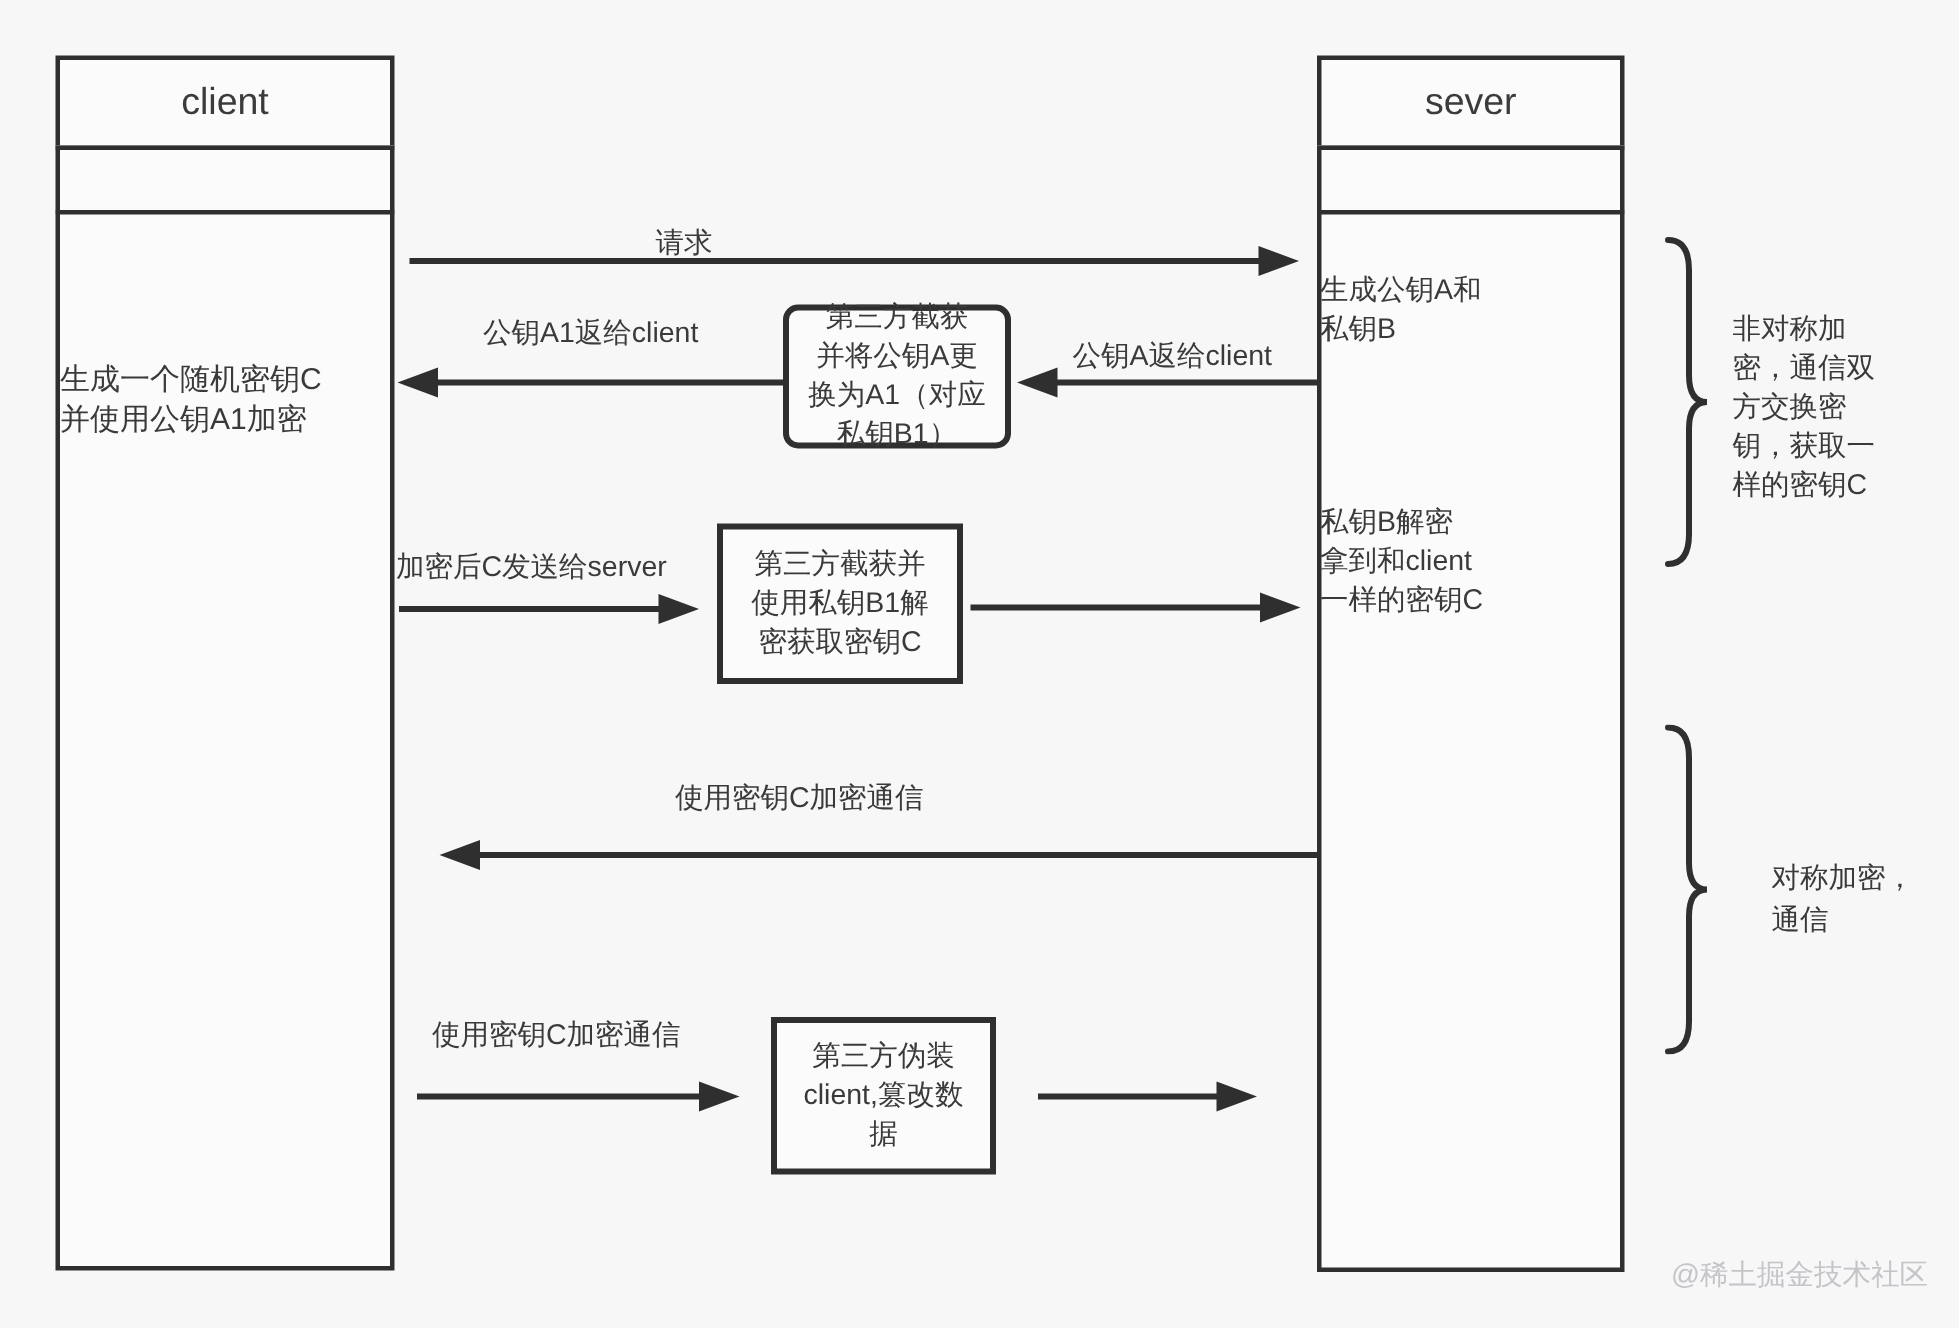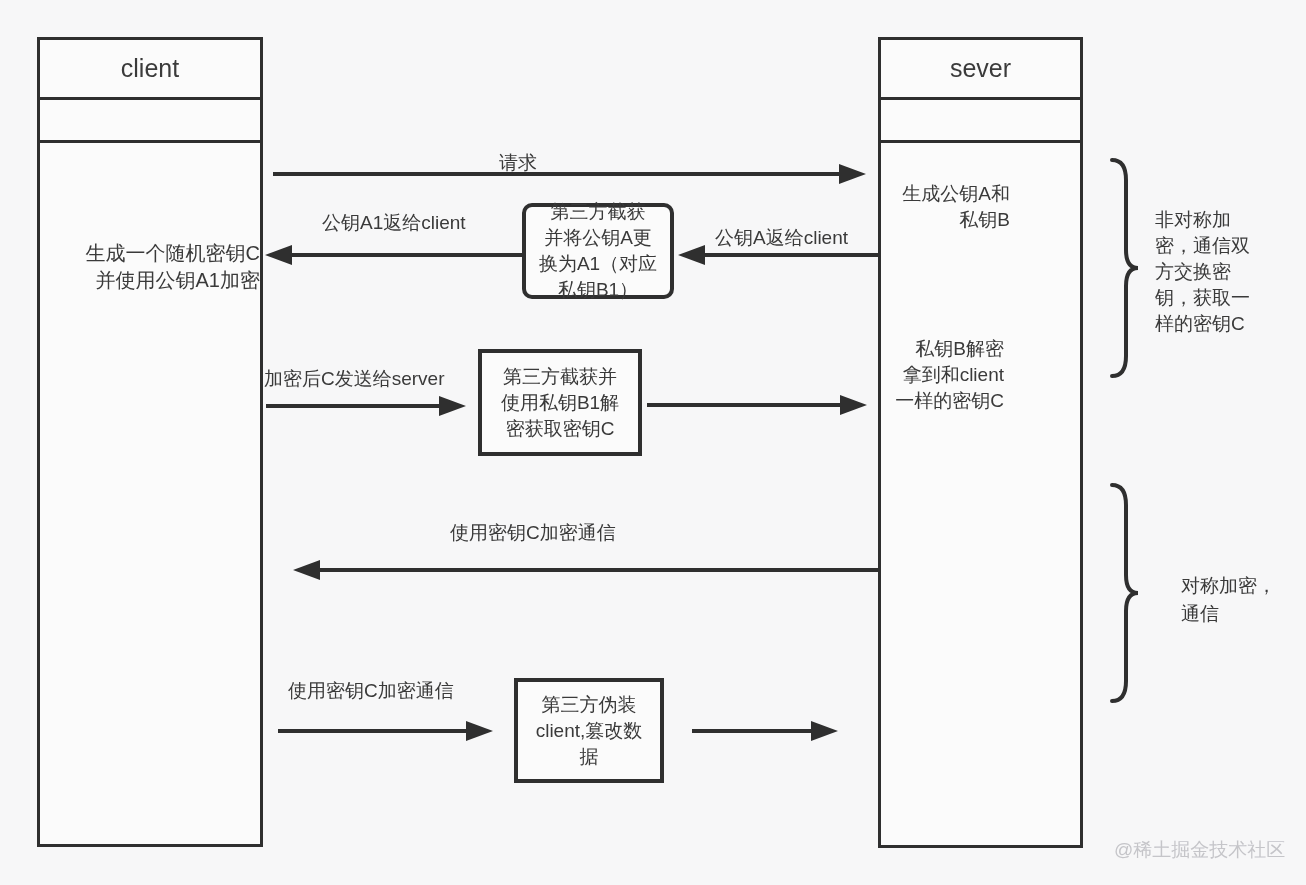--- a/index.html
+++ b/index.html
@@ -14,21 +14,21 @@
   body{font-family:"Liberation Sans","DejaVu Sans",sans-serif;color:var(--text);}
   .canvas{position:relative;width:1306px;height:885px;background:var(--background);overflow:hidden;}
 
   
   .col-box{position:absolute;border:3px solid var(--line);background:var(--boxbg);}
   .col-title{display:flex;align-items:center;justify-content:center;font-size:25px;color:#3b3b3b;}
 
   
   .txt{position:absolute;font-size:19px;line-height:26px;color:var(--text);white-space:nowrap;}
   .preline{white-space:pre-line;}
-  .center{text-align:right;}
+  .center{text-align:left;}
 
   
   .arrow{position:absolute;height:0;}
   .arrow .shaft{position:absolute;top:-2px;height:4px;background:var(--line);}
   .arrow .head{position:absolute;width:0;height:0;border-top:10px solid transparent;border-bottom:10px solid transparent;top:-10px;}
   .arrow.to-right .shaft{left:0;right:24px;}
   .arrow.to-right .head{right:0;border-left:27px solid var(--line);}
   .arrow.to-left .shaft{left:24px;right:0;}
   .arrow.to-left .head{left:0;border-right:27px solid var(--line);}
 

